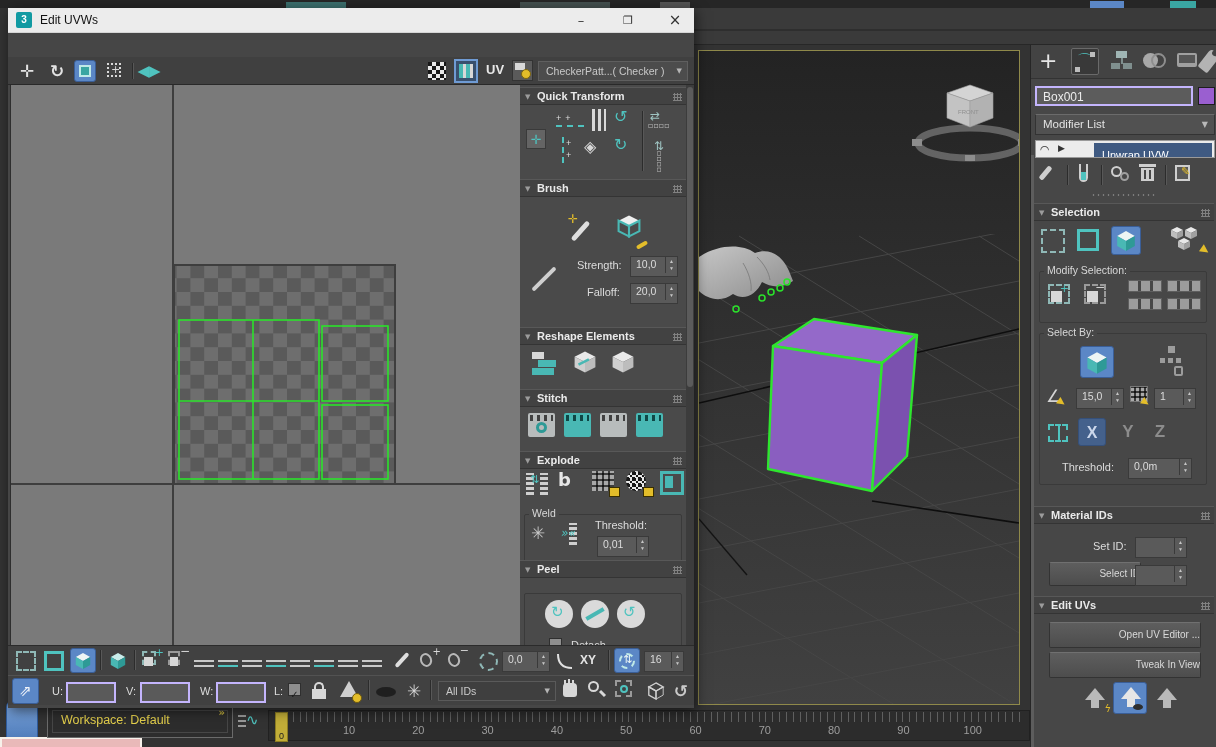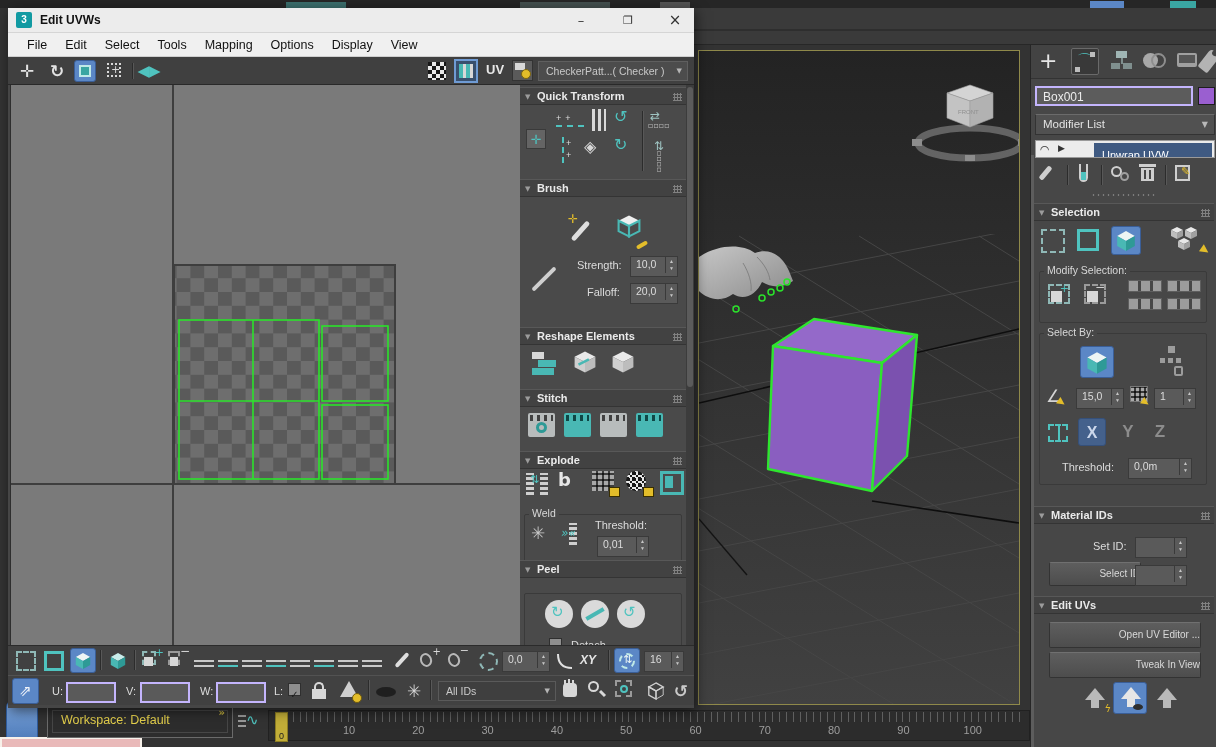--- a/index.html
+++ b/index.html
@@ -7,21 +7,21 @@
           font-family:"Liberation Sans",sans-serif;-webkit-font-smoothing:antialiased;}
   .abs{position:absolute;box-sizing:border-box;}
   .glyph{font-family:"DejaVu Sans",sans-serif;}
 
   
   #uvw-window{left:8px;top:8px;width:686px;height:700px;background:#464646;
               box-shadow:2px 3px 12px rgba(0,0,0,.55);z-index:10;}
   #uvw-titlebar{left:0;top:0;width:686px;height:25px;background:#ececec;border-bottom:1px solid #d5d5d5;}
   #uvw-appicon{left:8px;top:4px;width:16px;height:16px;background:#119aa2;color:#fff;
                font-size:10px;font-weight:bold;text-align:center;line-height:16px;border-radius:2px;}
-  #uvw-title{left:32px;top:5px;font-size:12px;font-weight:bold;color:#111;}
+  #uvw-title{left:32px;top:5px;font-size:12px;font-weight:normal;color:#111;}
   .winbtn{top:2px;width:30px;height:21px;color:#333;font-size:13px;text-align:center;line-height:21px;}
   #uvw-menubar{left:0;top:25px;width:686px;height:24px;background:#f0f0f0;border-bottom:1px solid #cfcfcf;
                display:flex;align-items:center;padding-left:10px;}
   .menu-item{padding:0 9px;font-size:12.5px;color:#111;}
   #uvw-toolbar{left:0;top:49px;width:686px;height:28px;background:#404040;border-bottom:1px solid #292929;}
   .tb-ic{top:3px;width:22px;height:22px;display:flex;align-items:center;justify-content:center;}
   .hl{background:#5b87c6;border-radius:3px;border:1px solid #3a5e97;}
   .checker{background-image:linear-gradient(45deg,#e8e8e8 25%,transparent 25%,transparent 75%,#e8e8e8 75%),
            linear-gradient(45deg,#e8e8e8 25%,#181818 25%,#181818 75%,#e8e8e8 75%);
            background-size:8px 8px;background-position:0 0,4px 4px;}
@@ -530,30 +530,20 @@
   <div class="abs" id="uvw-window">
 
     <div class="abs" id="uvw-titlebar">
       <div class="abs" id="uvw-appicon">3</div>
       <span class="abs" id="uvw-title">Edit UVWs</span>
       <span class="abs winbtn glyph" style="left:558px;">–</span>
       <span class="abs winbtn glyph" style="left:605px;font-size:11px;">❐</span>
       <span class="abs winbtn glyph" style="left:652px;font-size:15px;">×</span>
     </div>
 
-    <div class="abs" id="uvw-menubar">
-      <span class="menu-item">File</span>
-      <span class="menu-item">Edit</span>
-      <span class="menu-item">Select</span>
-      <span class="menu-item">Tools</span>
-      <span class="menu-item">Mapping</span>
-      <span class="menu-item">Options</span>
-      <span class="menu-item">Display</span>
-      <span class="menu-item">View</span>
-    </div>
 
     <div class="abs" id="uvw-toolbar">
       <span class="abs tb-ic glyph" style="left:8px;font-size:17px;color:#e2e2e2;">✛</span>
       <span class="abs tb-ic glyph" style="left:38px;font-size:17px;color:#e2e2e2;font-weight:bold;">↻</span>
       <span class="abs tb-ic hl" style="left:66px;">
         <i class="abs" style="left:4px;top:4px;width:12px;height:12px;border:2px dashed #bfe9e7;background:#3aa6a2;"></i>
         </span>
       <span class="abs tb-ic" style="left:96px;">
         <i class="abs" style="left:3px;top:3px;width:14px;height:14px;border:2px dotted #d8d8d8;"></i>
         <i class="abs glyph" style="left:7px;top:3px;font-size:11px;color:#d8d8d8;">+</i>
@@ -821,21 +811,21 @@
         </span>
       <div class="spin" style="left:494px;top:5px;width:48px;">
         <span>0,0</span>
         <span class="ud">▲<br>▼</span>
       </div>
       <span class="abs bt-ic" style="left:546px;width:22px;">
         <svg width="18" height="18" viewBox="0 0 18 18">
             <path d="M2,2 C2,12 8,16 16,16" fill="none" stroke="#e0e0e0" stroke-width="2"></path>
           </svg>
         </span>
-      <span class="abs" style="left:572px;top:7px;font-size:12px;font-weight:bold;color:#e4e4e4;font-style:italic;">XY</span>
+      <span class="abs" style="left:572px;top:7px;font-size:12px;font-weight:bold;color:#e4e4e4;">XY</span>
       <span class="sepv" style="left:600px;"></span>
       <span class="abs bt-ic hl" style="left:606px;width:26px;height:25px;top:2px;">
         <i class="abs" style="left:4px;top:4px;width:16px;height:16px;border-radius:50%;border:2px dashed #bfe9e7;"></i>
         <i class="abs glyph" style="left:8px;top:4px;font-size:11px;color:#eaf6f5;">⇅</i>
         </span>
       <div class="spin" style="left:636px;top:5px;width:40px;">
         <span>16</span>
         <span class="ud">▲<br>▼</span>
       </div>
     </div>

